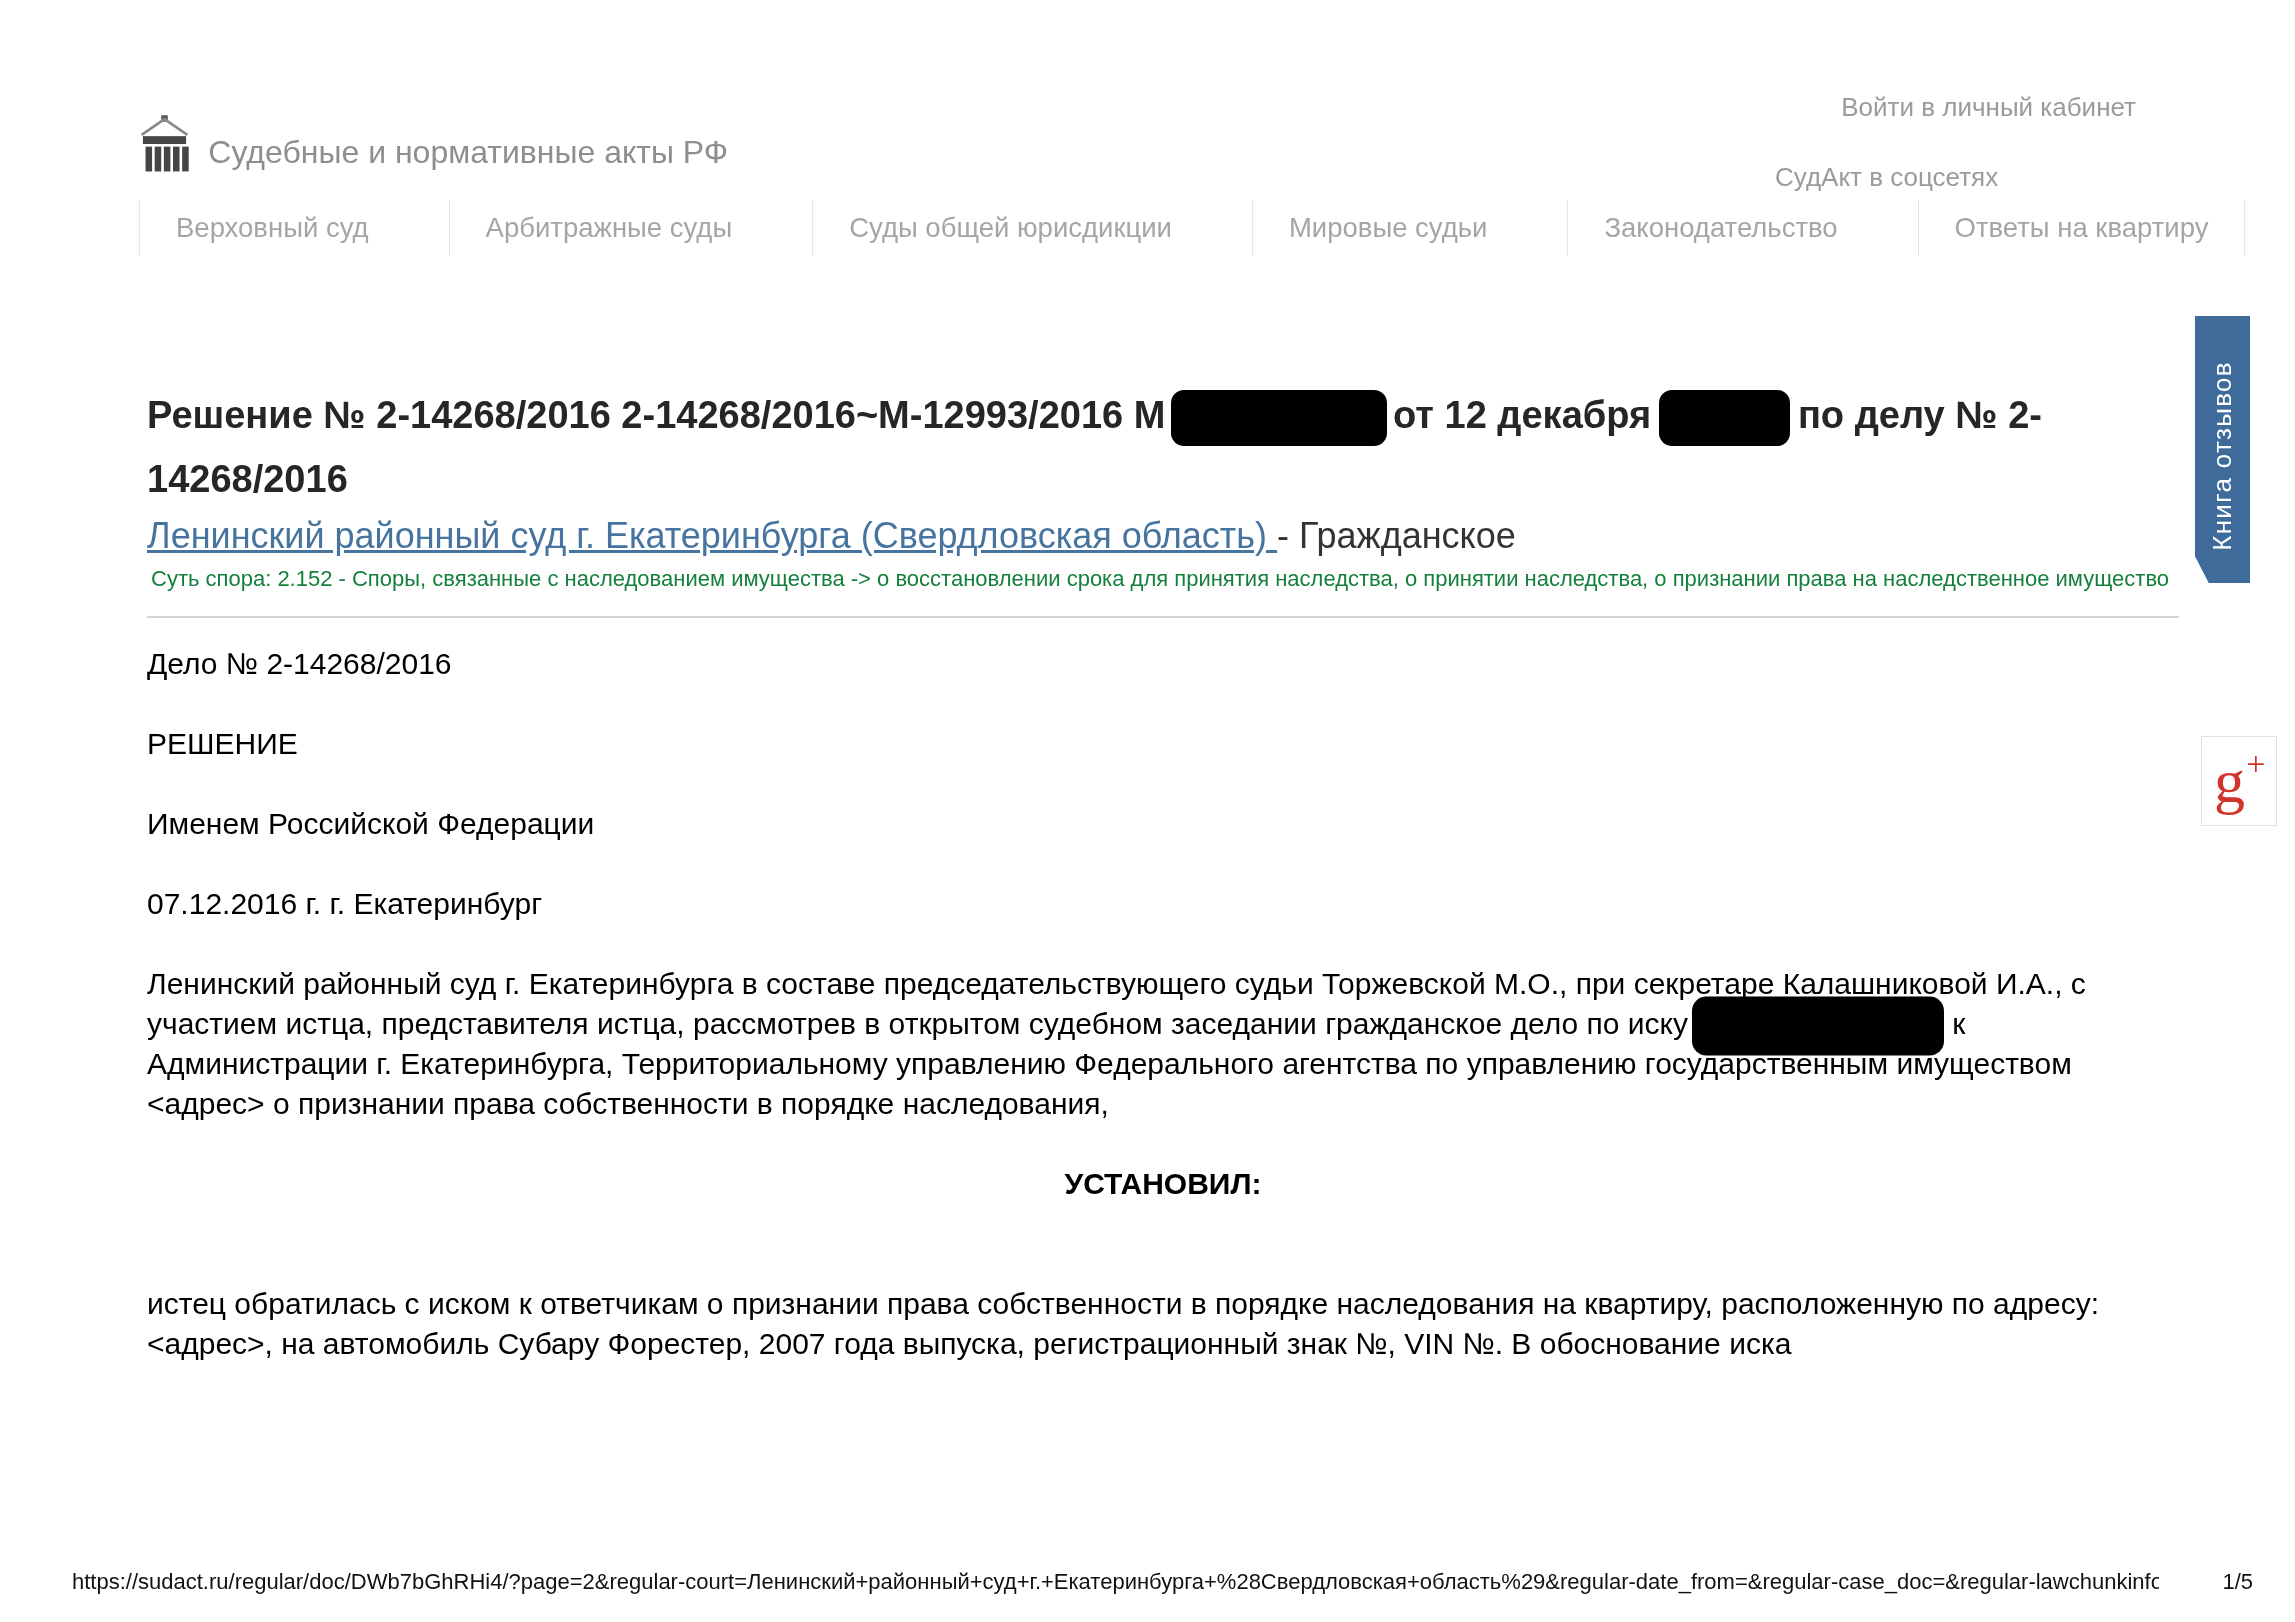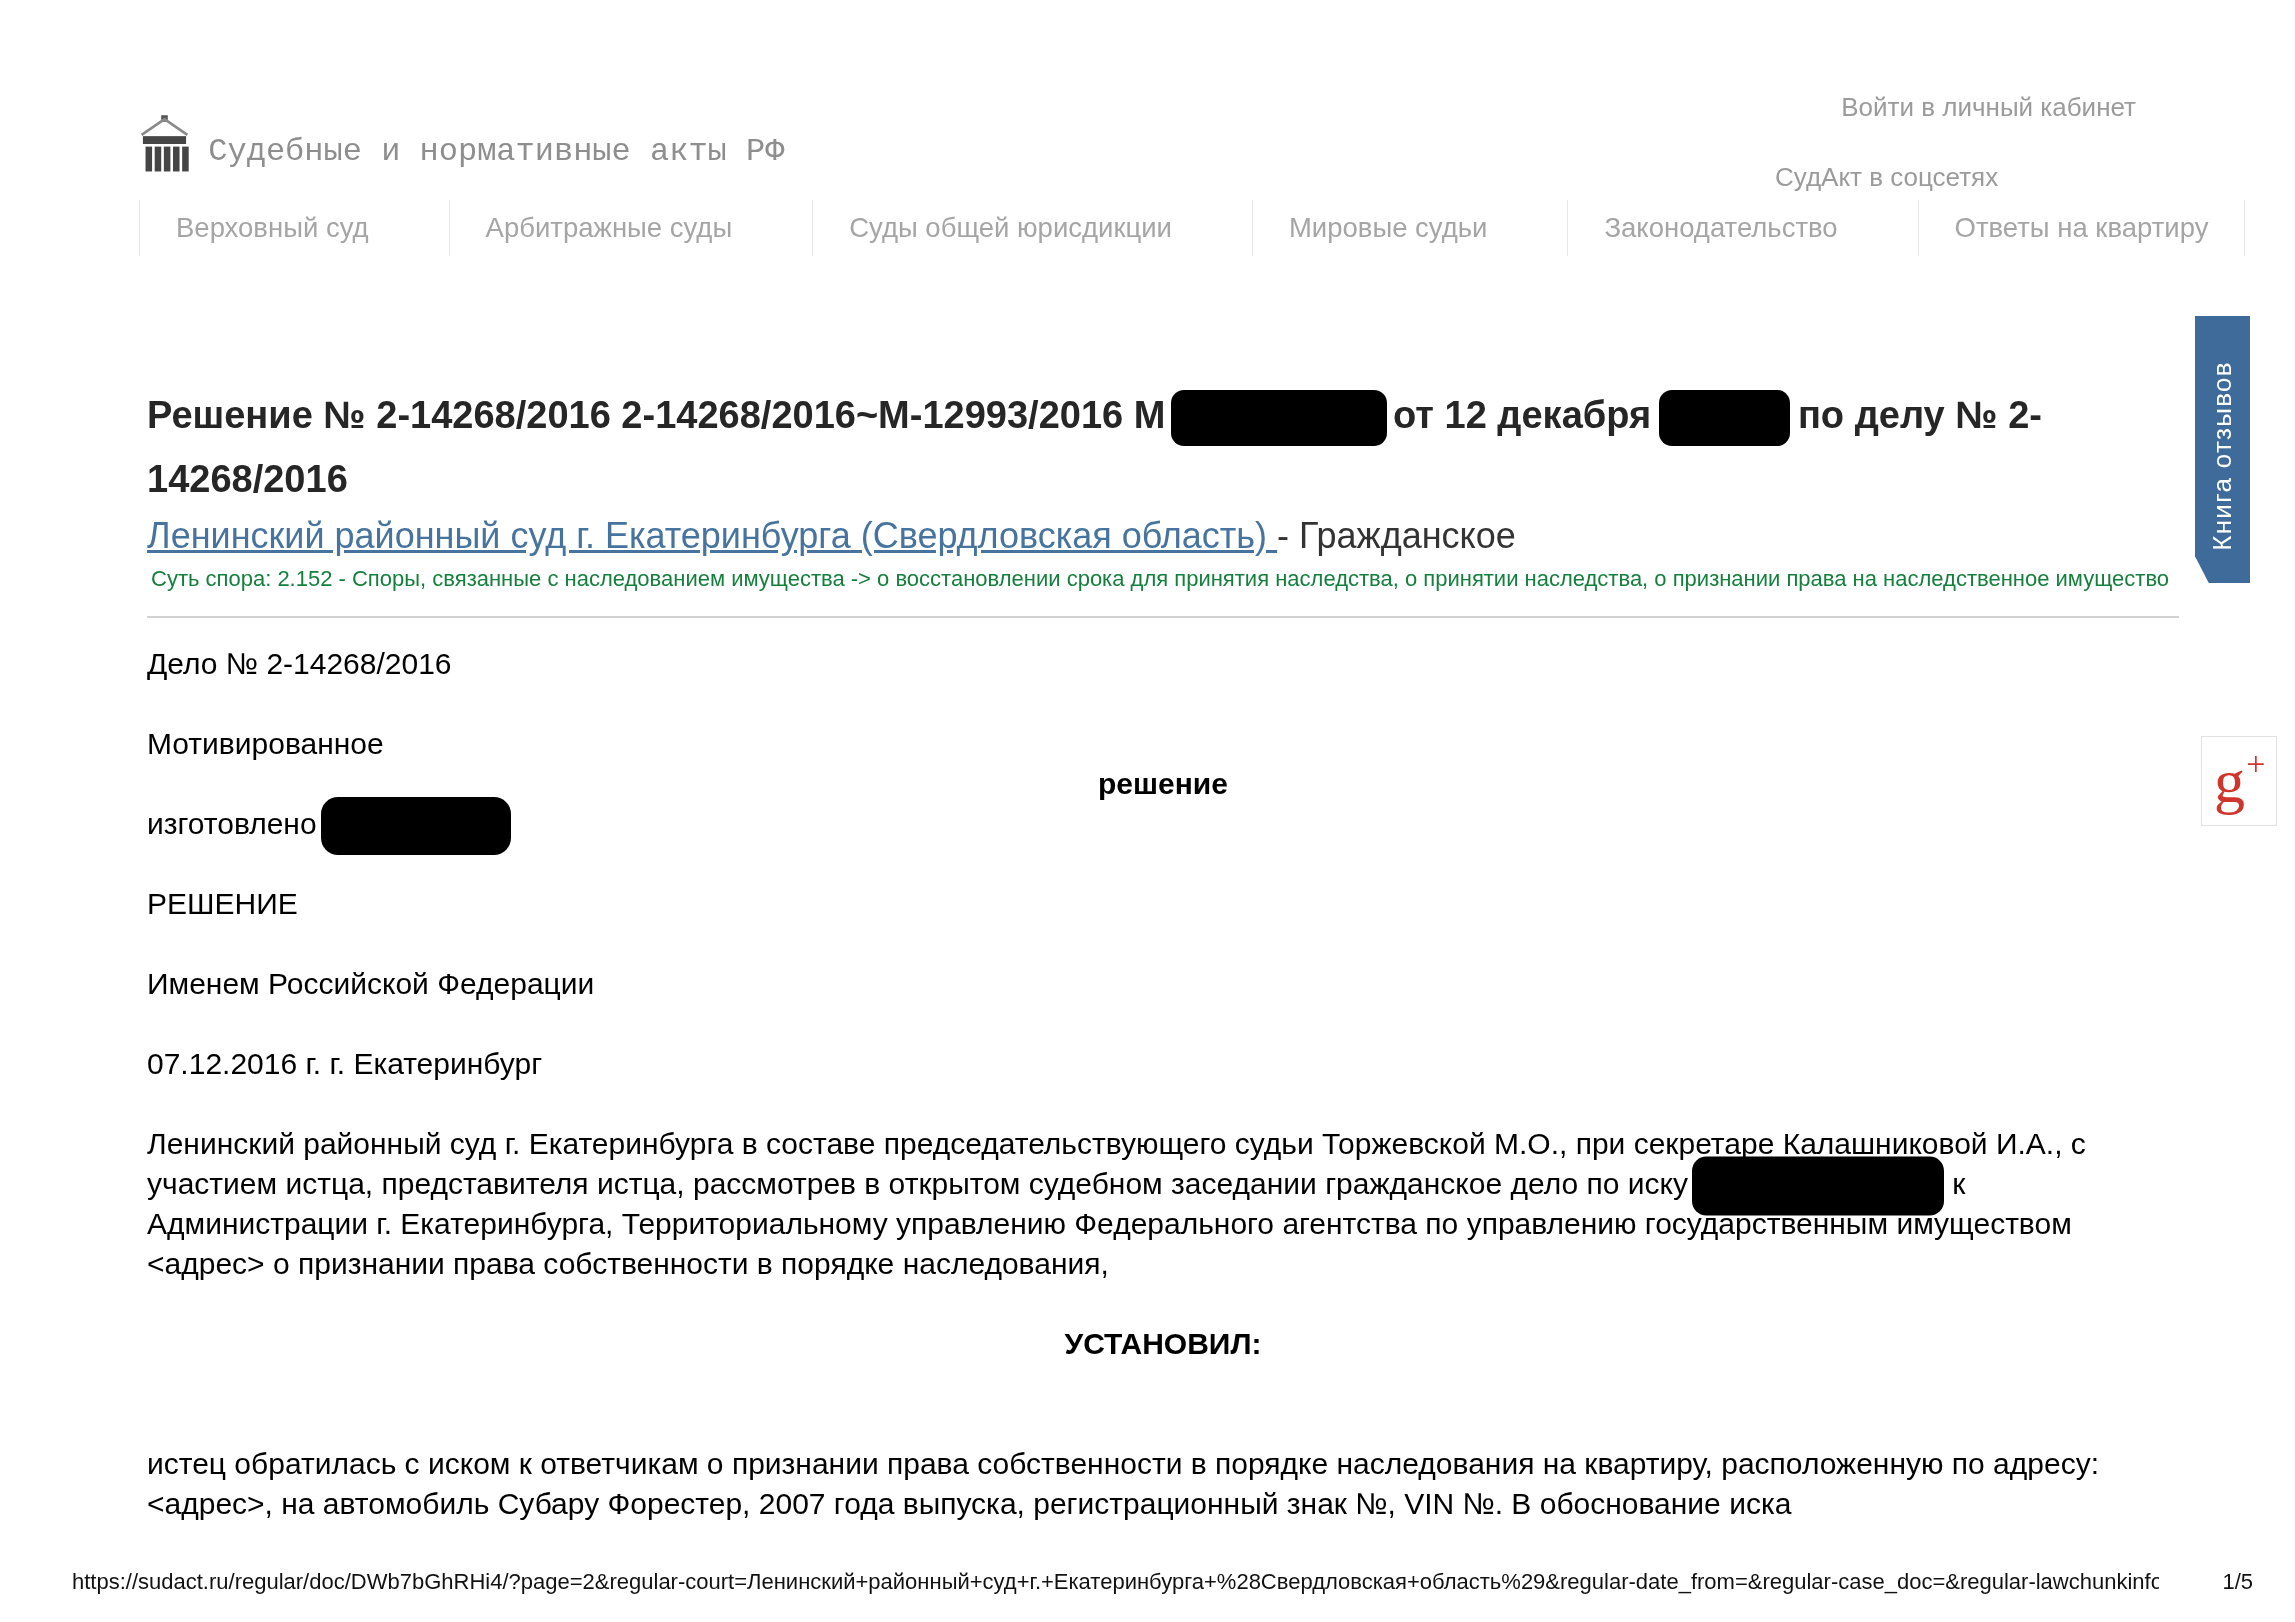--- a/index.html
+++ b/index.html
@@ -12,21 +12,21 @@
   .print-header{position:absolute;top:34px;left:72px;right:72px;font-size:24px;color:#111;}
   .ph-date{position:absolute;left:0;top:0;}
   .ph-title{text-align:center;}
   .print-footer{position:absolute;top:1569px;left:72px;right:42px;display:flex;justify-content:space-between;align-items:flex-start;font-size:22px;color:#111;}
   .pf-url{white-space:nowrap;overflow:hidden;max-width:2087px;}
   .pf-page{margin-left:26px;}
 
   
   .logo{position:absolute;left:139px;top:115px;display:flex;align-items:flex-end;gap:18.3px;text-decoration:none;}
   .logo-icon svg{display:block;}
-  .logo-text{font-family:Liberation Mono, monospace;font-size:32px;color:#8e8e8e;line-height:1;padding-bottom:5.2px;}
+  .logo-text{font-family:Liberation Sans, sans-serif;font-size:32px;color:#8e8e8e;line-height:1;padding-bottom:5.2px;}
   .login-link{position:absolute;top:92px;right:159px;font-size:26px;color:#9b9b9b;text-decoration:none;}
   .socials-label{position:absolute;top:162px;left:1775px;font-size:26px;color:#9b9b9b;}
 
   
   .tabs{position:absolute;top:200px;left:139px;display:flex;height:56px;gap:44px;}
   .tab{display:flex;align-items:center;height:56px;padding:0 36px;font-size:27.5px;color:#a5a5a5;text-decoration:none;border-left:1.3px solid #e7e7e7;}
   .tab:last-child{border-right:1.3px solid #e7e7e7;}
 
   
   .ribbon{position:absolute;left:2195px;top:316px;width:55px;height:267px;background:#3e6b9a;
@@ -113,25 +113,20 @@
 
     <div class="court-line"><a class="court-link">Ленинский районный суд г. Екатеринбурга (Свердловская область) </a><span>- Гражданское</span></div>
 
     <p class="dispute">Суть спора: 2.152 - Споры, связанные с наследованием имущества -&gt; о восстановлении срока для принятия наследства, о принятии наследства, о признании права на наследственное имущество</p>
 
     <hr class="rule">
 
     <div class="doc">
       <p>Дело № 2-14268/2016</p>
 
-      <div class="group">
-        <p>Мотивированное</p>
-        <p class="center bold">решение</p>
-        <p><span>изготовлено</span><span class="redact r-izg"></span></p>
-      </div>
 
       <p>РЕШЕНИЕ</p>
       <p>Именем Российской Федерации</p>
       <p>07.12.2016 г. г. Екатеринбург</p>
 
       <p><span>Ленинский районный суд г. Екатеринбурга в составе председательствующего судьи Торжевской М.О., при секретаре Калашниковой И.А., с участием истца, представителя истца, рассмотрев в открытом судебном заседании гражданское дело по иску</span><span class="redact r-p1"></span> <span>к Администрации г. Екатеринбурга, Территориальному управлению Федерального агентства по управлению государственным имуществом &lt;адрес&gt; о признании права собственности в порядке наследования,</span></p>
 
       <p class="center bold gap2">УСТАНОВИЛ:</p>
 
       <p>истец обратилась с иском к ответчикам о признании права собственности в порядке наследования на квартиру, расположенную по адресу: &lt;адрес&gt;, на автомобиль Субару Форестер, 2007 года выпуска, регистрационный знак №, VIN №. В обоснование иска</p>

